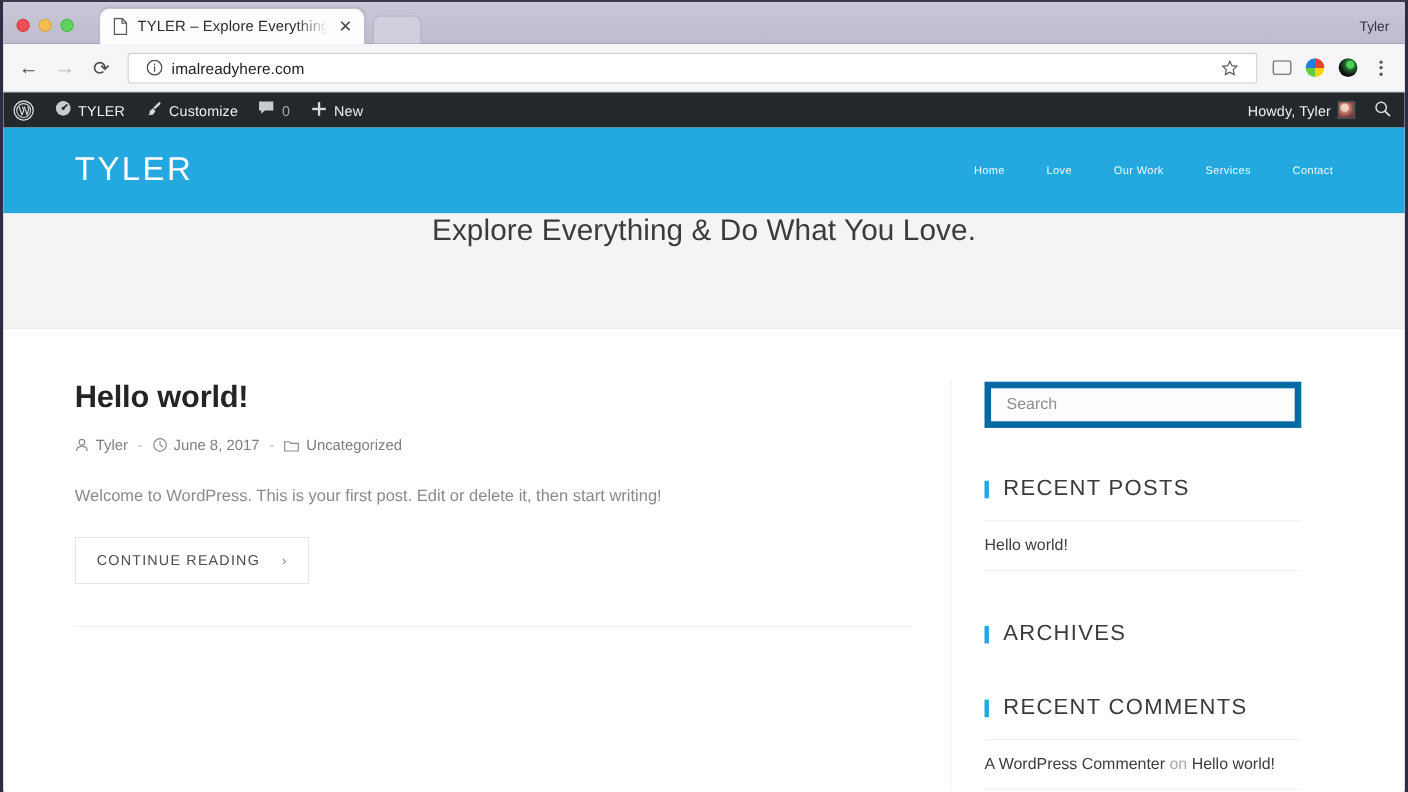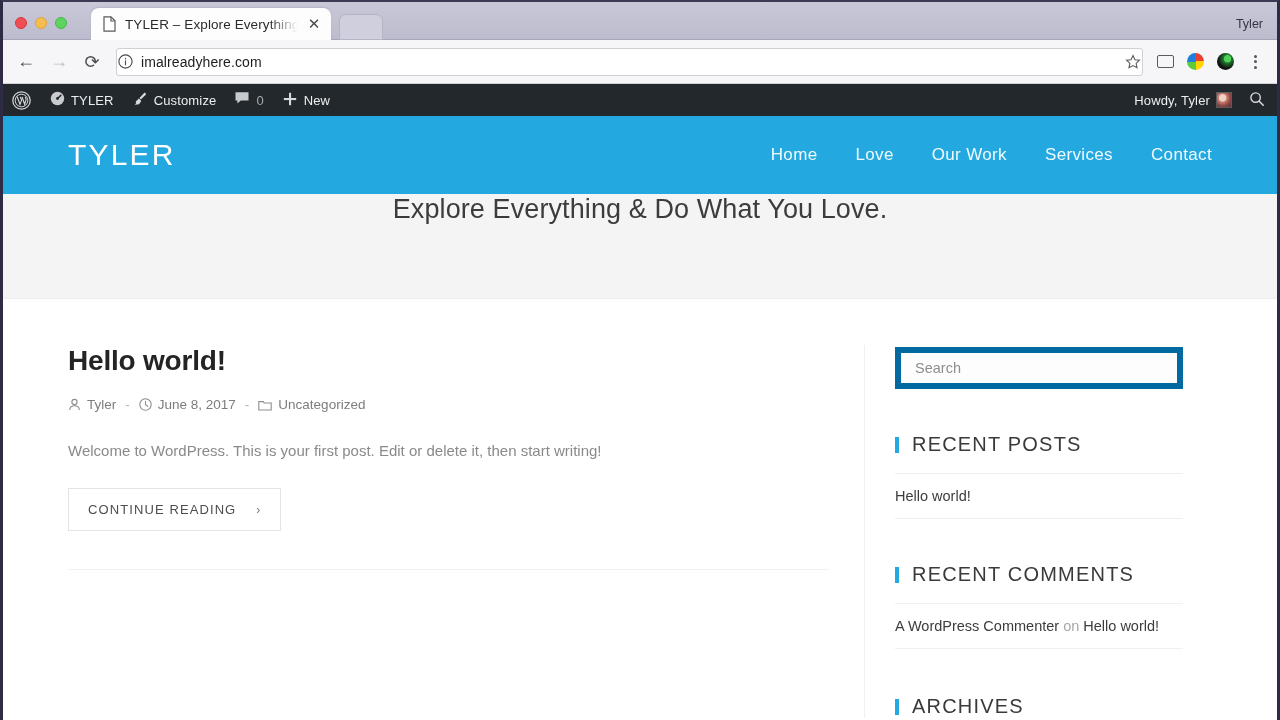--- a/index.html
+++ b/index.html
@@ -106,21 +106,21 @@
   }
   .nav-btn.disabled { color: #bdbdbd; }
   .omnibox {
     flex: 1;
     height: 28px;
     margin: 0 6px 0 6px;
     background: #ffffff;
     border: 1px solid #cfcfd4;
     border-radius: 3px;
     display: flex; align-items: center;
-    padding: 0 1px;
+    padding: 0 16px;
   }
   .info-icon { width: 15px; height: 15px; flex: none; margin-right: 8px; }
   .url-text {
     font-size: 14px; color: #1d1d1d; letter-spacing: .1px;
   }
   .omni-star {
     margin-left: auto; color: #5b5b5b; font-size: 15px;
   }
   .tb-icon {
     width: 28px; height: 28px;
@@ -189,21 +189,21 @@
     font-weight: 400;
     letter-spacing: 2.2px;
   }
   .site-nav {
     margin-left: auto;
     display: flex; align-items: center;
     gap: 0;
   }
   .site-nav a {
     color: #f1fbff;
-    font-size: 17px;
+    font-size: 10px;
     text-decoration: none;
     padding: 0 19px;
     letter-spacing: .35px;
   }
   .site-nav a:last-child { padding-right: 0; }
 
   
   .tagline-banner {
     height: 105px;
     background: #f4f4f4;
@@ -513,36 +513,36 @@
           <span class="bar"></span>
           <span>RECENT POSTS</span>
         </div>
         <ul class="widget-list">
           <li>
             <span>Hello world!</span>
           </li>
         </ul>
       </div>
 
+      <div class="widget archives-widget">
+        <div class="widget-title">
+          <span class="bar"></span>
+          <span>ARCHIVES</span>
+        </div>
+      </div>
+
       <div class="widget">
         <div class="widget-title">
           <span class="bar"></span>
           <span>RECENT COMMENTS</span>
         </div>
         <ul class="widget-list">
           <li>
             <span>A WordPress Commenter</span>
             <span class="cmt-on">on</span>
             <span>Hello world!</span>
           </li>
         </ul>
       </div>
-
-      <div class="widget archives-widget">
-        <div class="widget-title">
-          <span class="bar"></span>
-          <span>ARCHIVES</span>
-        </div>
-      </div>
     </aside>
 
   </div>
 </div>
 
 </body></html>

